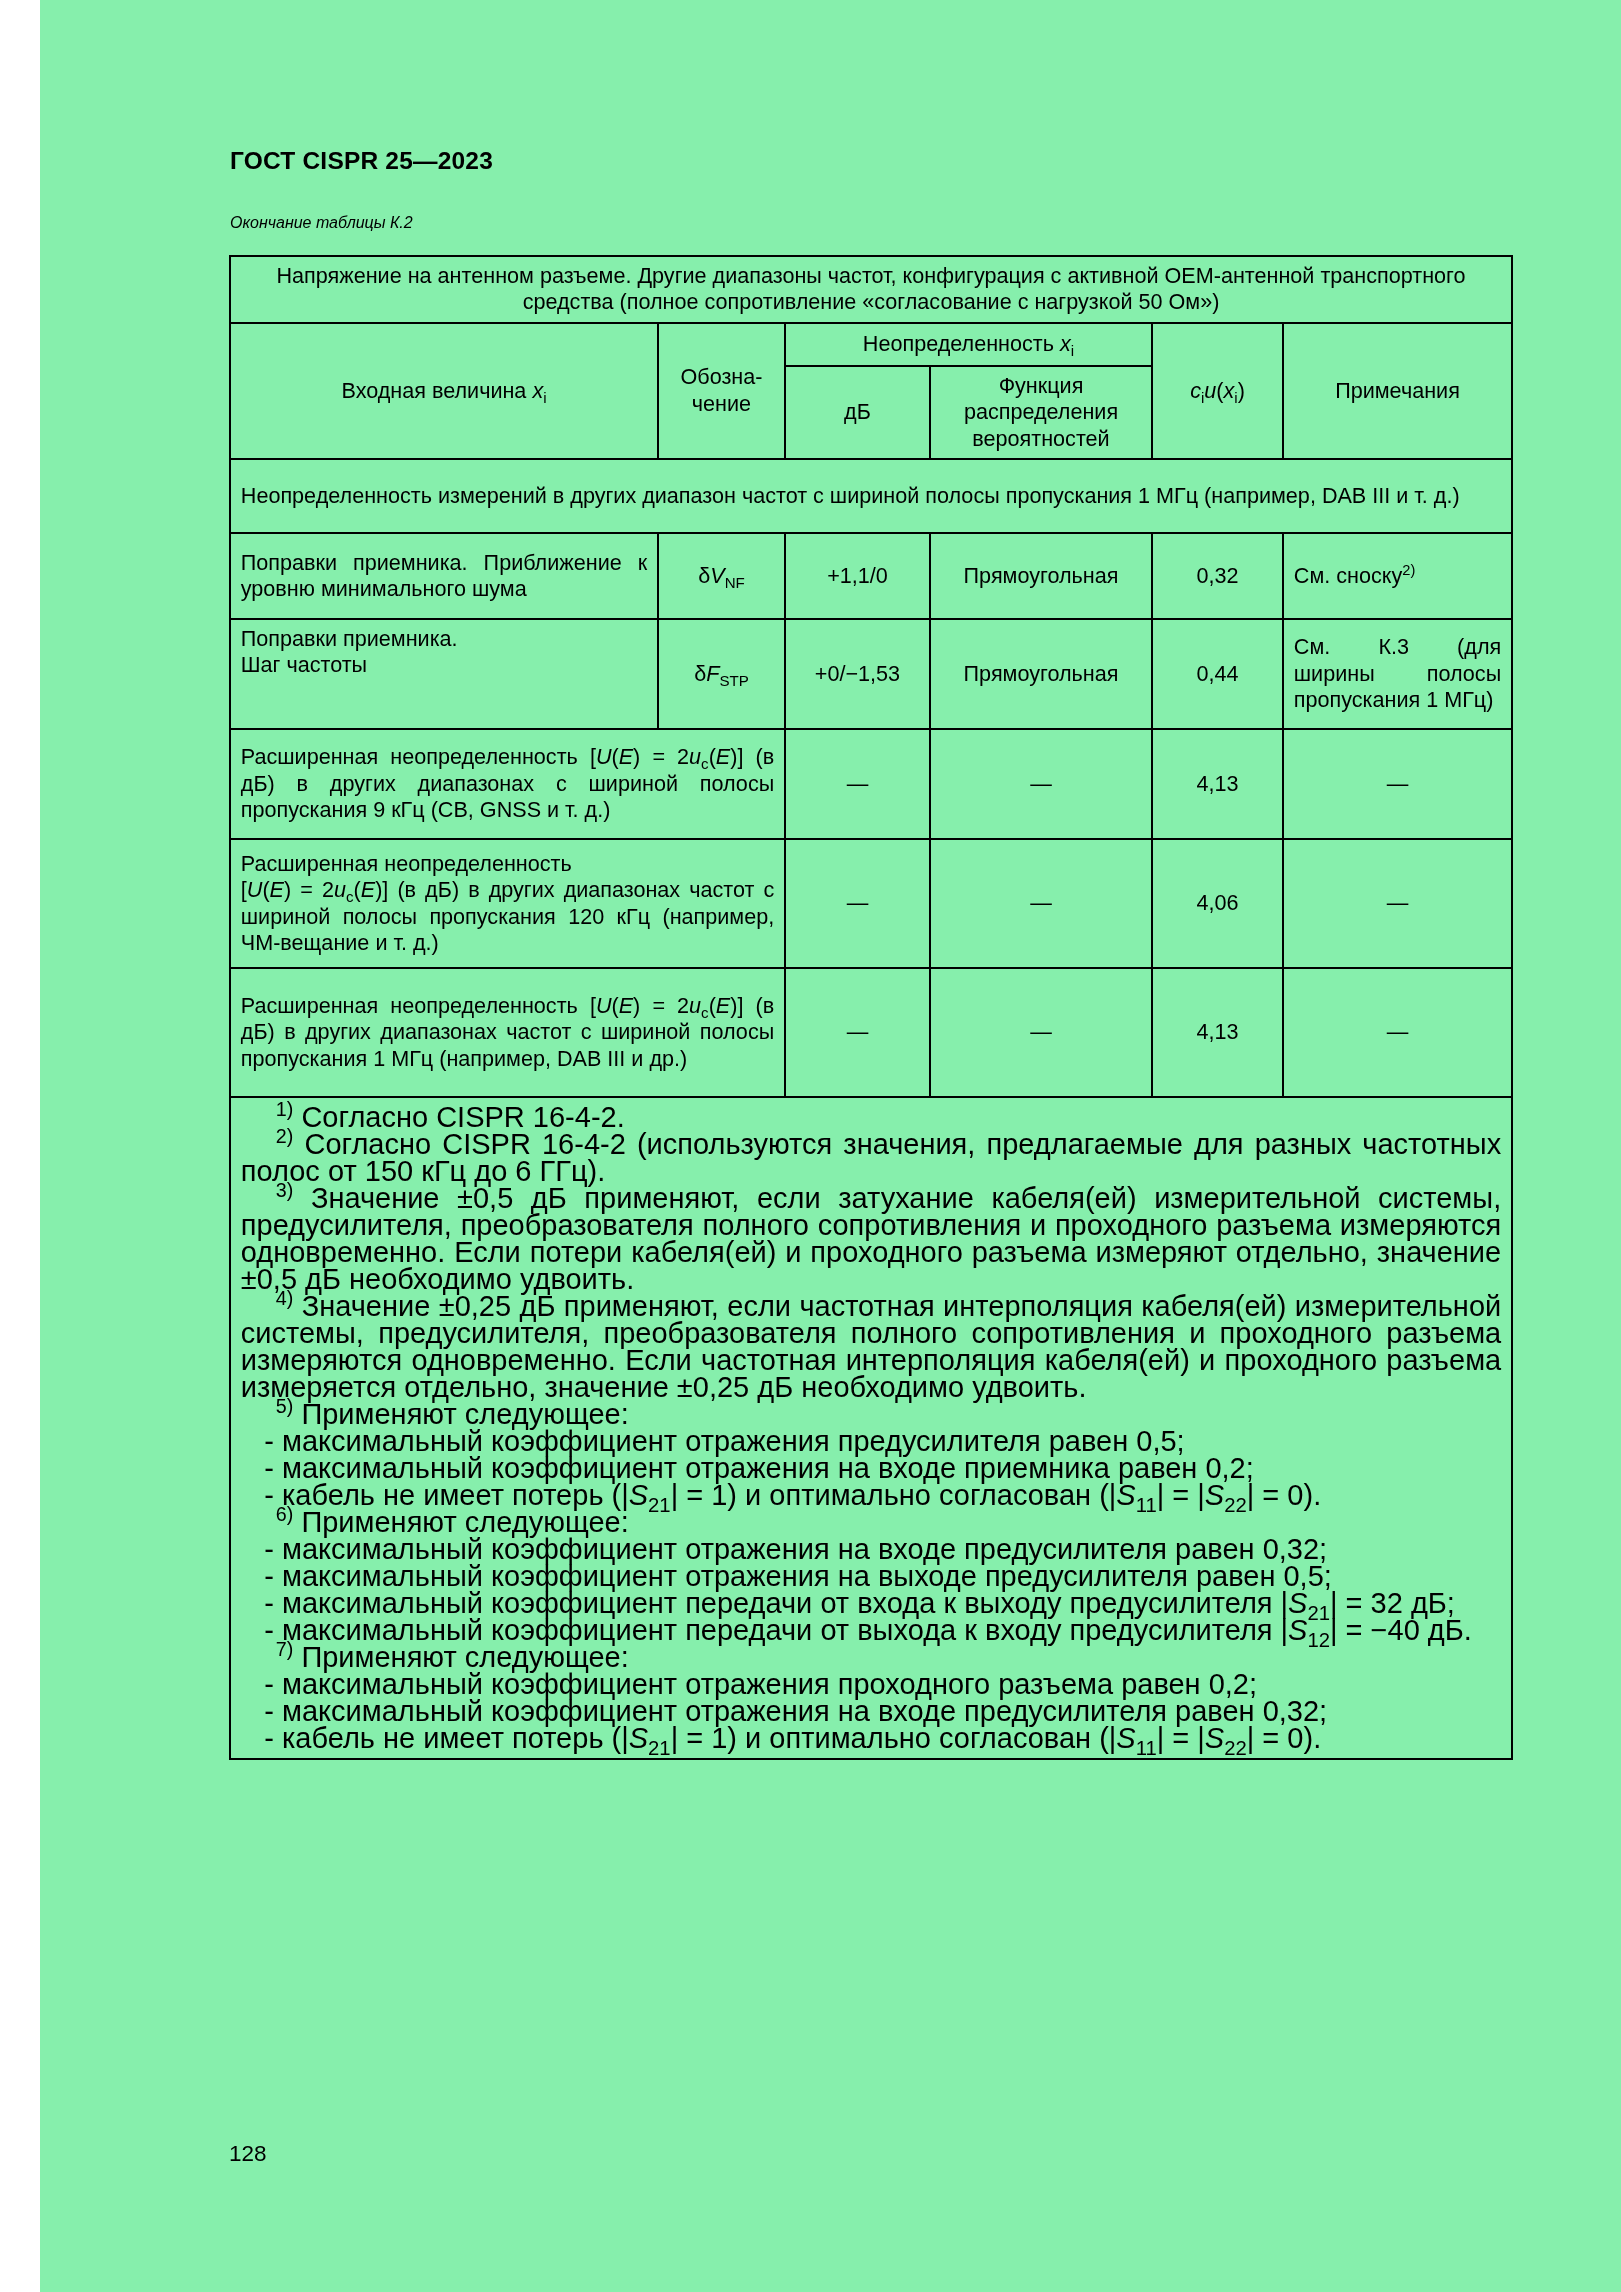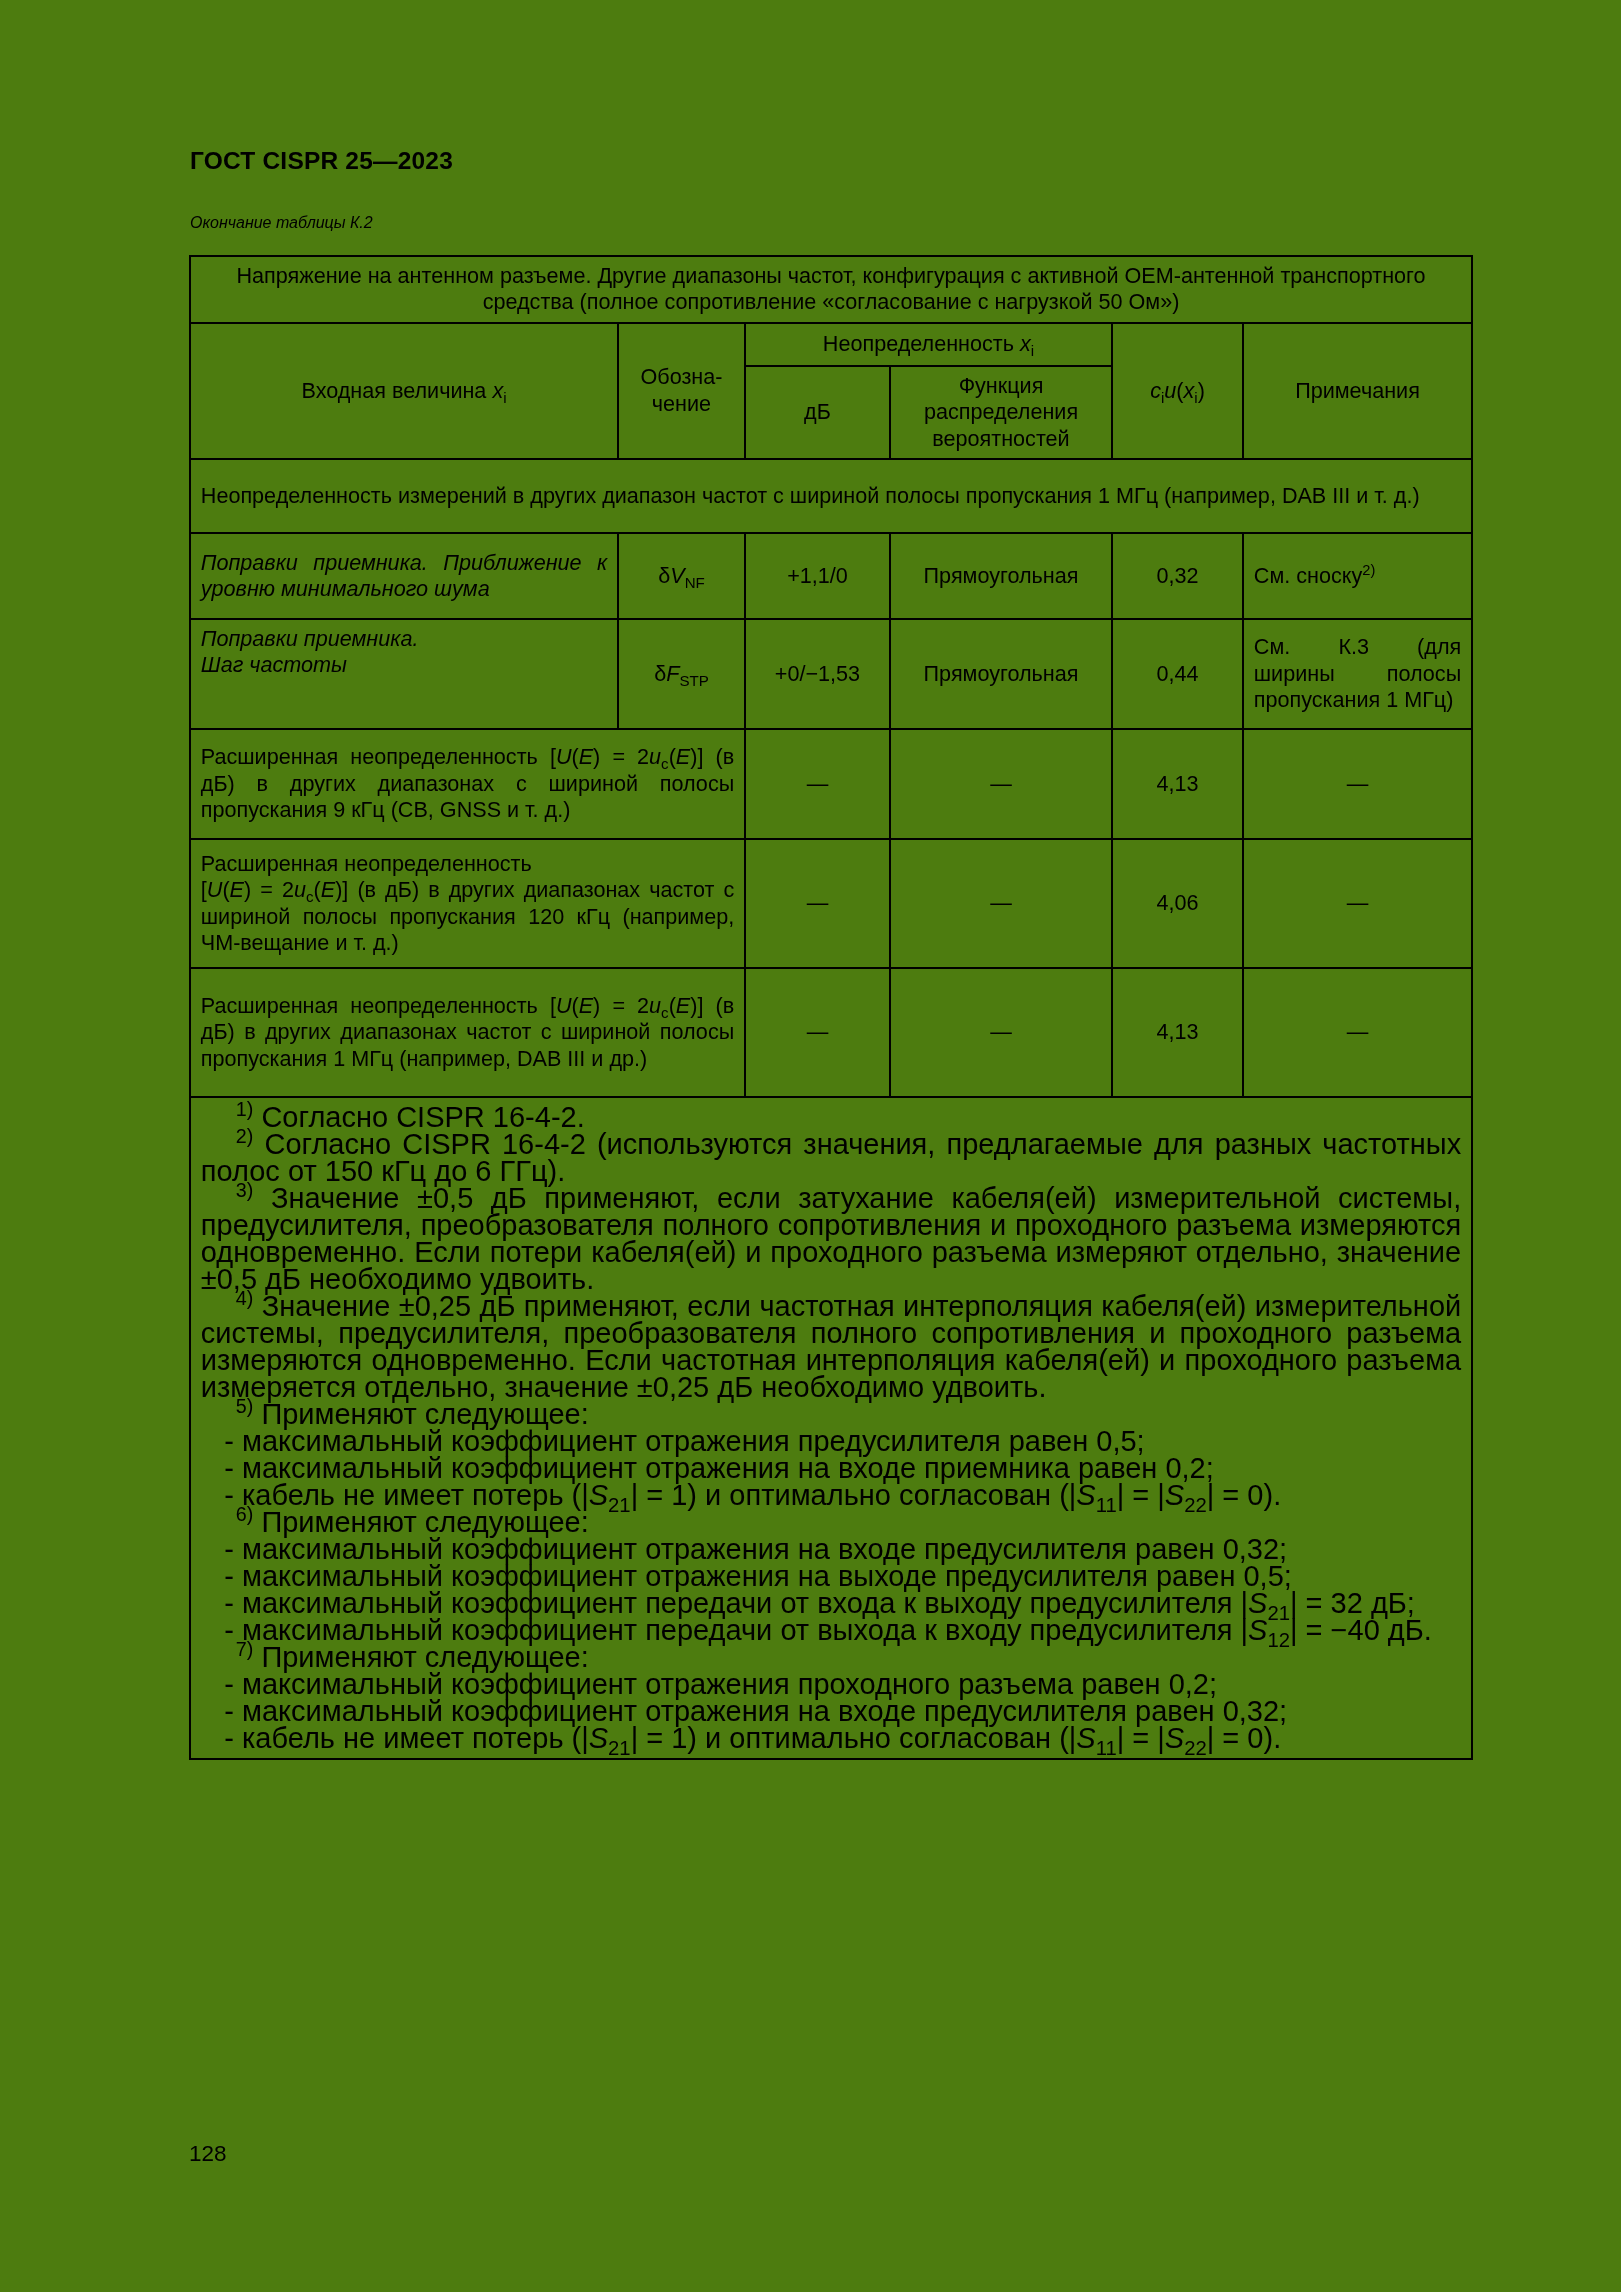--- a/index.html
+++ b/index.html
@@ -3,21 +3,21 @@
 <meta charset="utf-8">
 <style>
   * { margin: 0; padding: 0; box-sizing: border-box; }
   html, body { background: #ffffff; }
   body {
     width: 1621px; height: 2293px;
     position: relative;
     font-family: "Liberation Sans", "DejaVu Sans", sans-serif;
     color: #000;
   }
-  .page { position: absolute; inset: 0; background: #4d7c0f; }
+  .page { position: absolute; inset: 0; background: #86efac; margin-left: 40px; }
 
   .doc-header {
     position: absolute; left: 190px; top: 147px;
     font-size: 24.5px; font-weight: bold; letter-spacing: 0.2px;
   }
   .table-caption {
     position: absolute; left: 190px; top: 214px;
     font-size: 16px; font-style: italic;
   }
 
@@ -53,21 +53,20 @@
   .section-row td {
     text-align: justify;
     vertical-align: top;
     padding: 8.8px 11.8px;
     height: 74px;
   }
   .c-input {
     text-align: justify;
     vertical-align: middle;
     padding: 7.8px 11.8px;
-    font-style: italic;
   }
   .c-exp {
     text-align: justify;
     vertical-align: top;
     padding: 8.8px 11.8px;
   }
   .c-mid { text-align: center; vertical-align: middle; }
   .c-note { text-align: justify; vertical-align: middle; padding: 5.9px 9.8px; }
   .row-a td { height: 86px; }
   .row-b td { height: 110px; }

